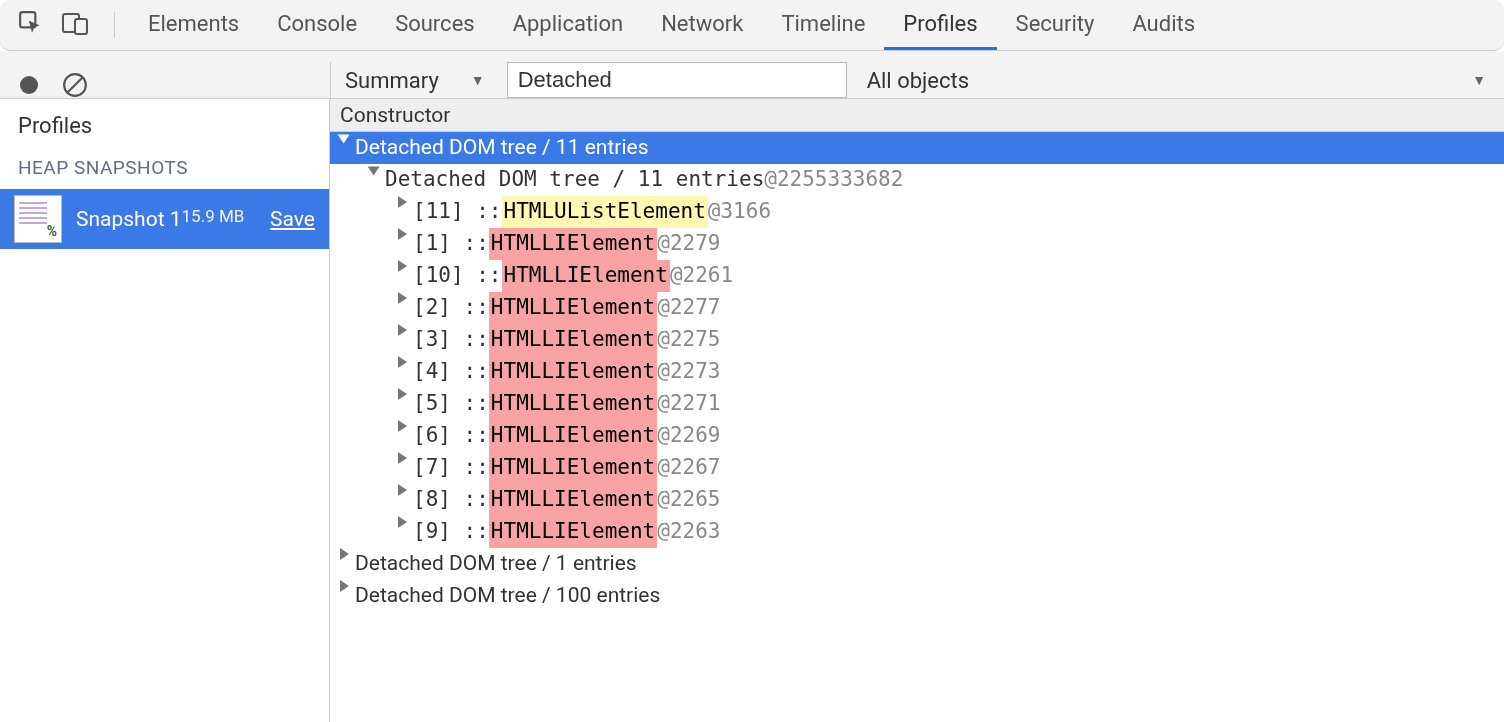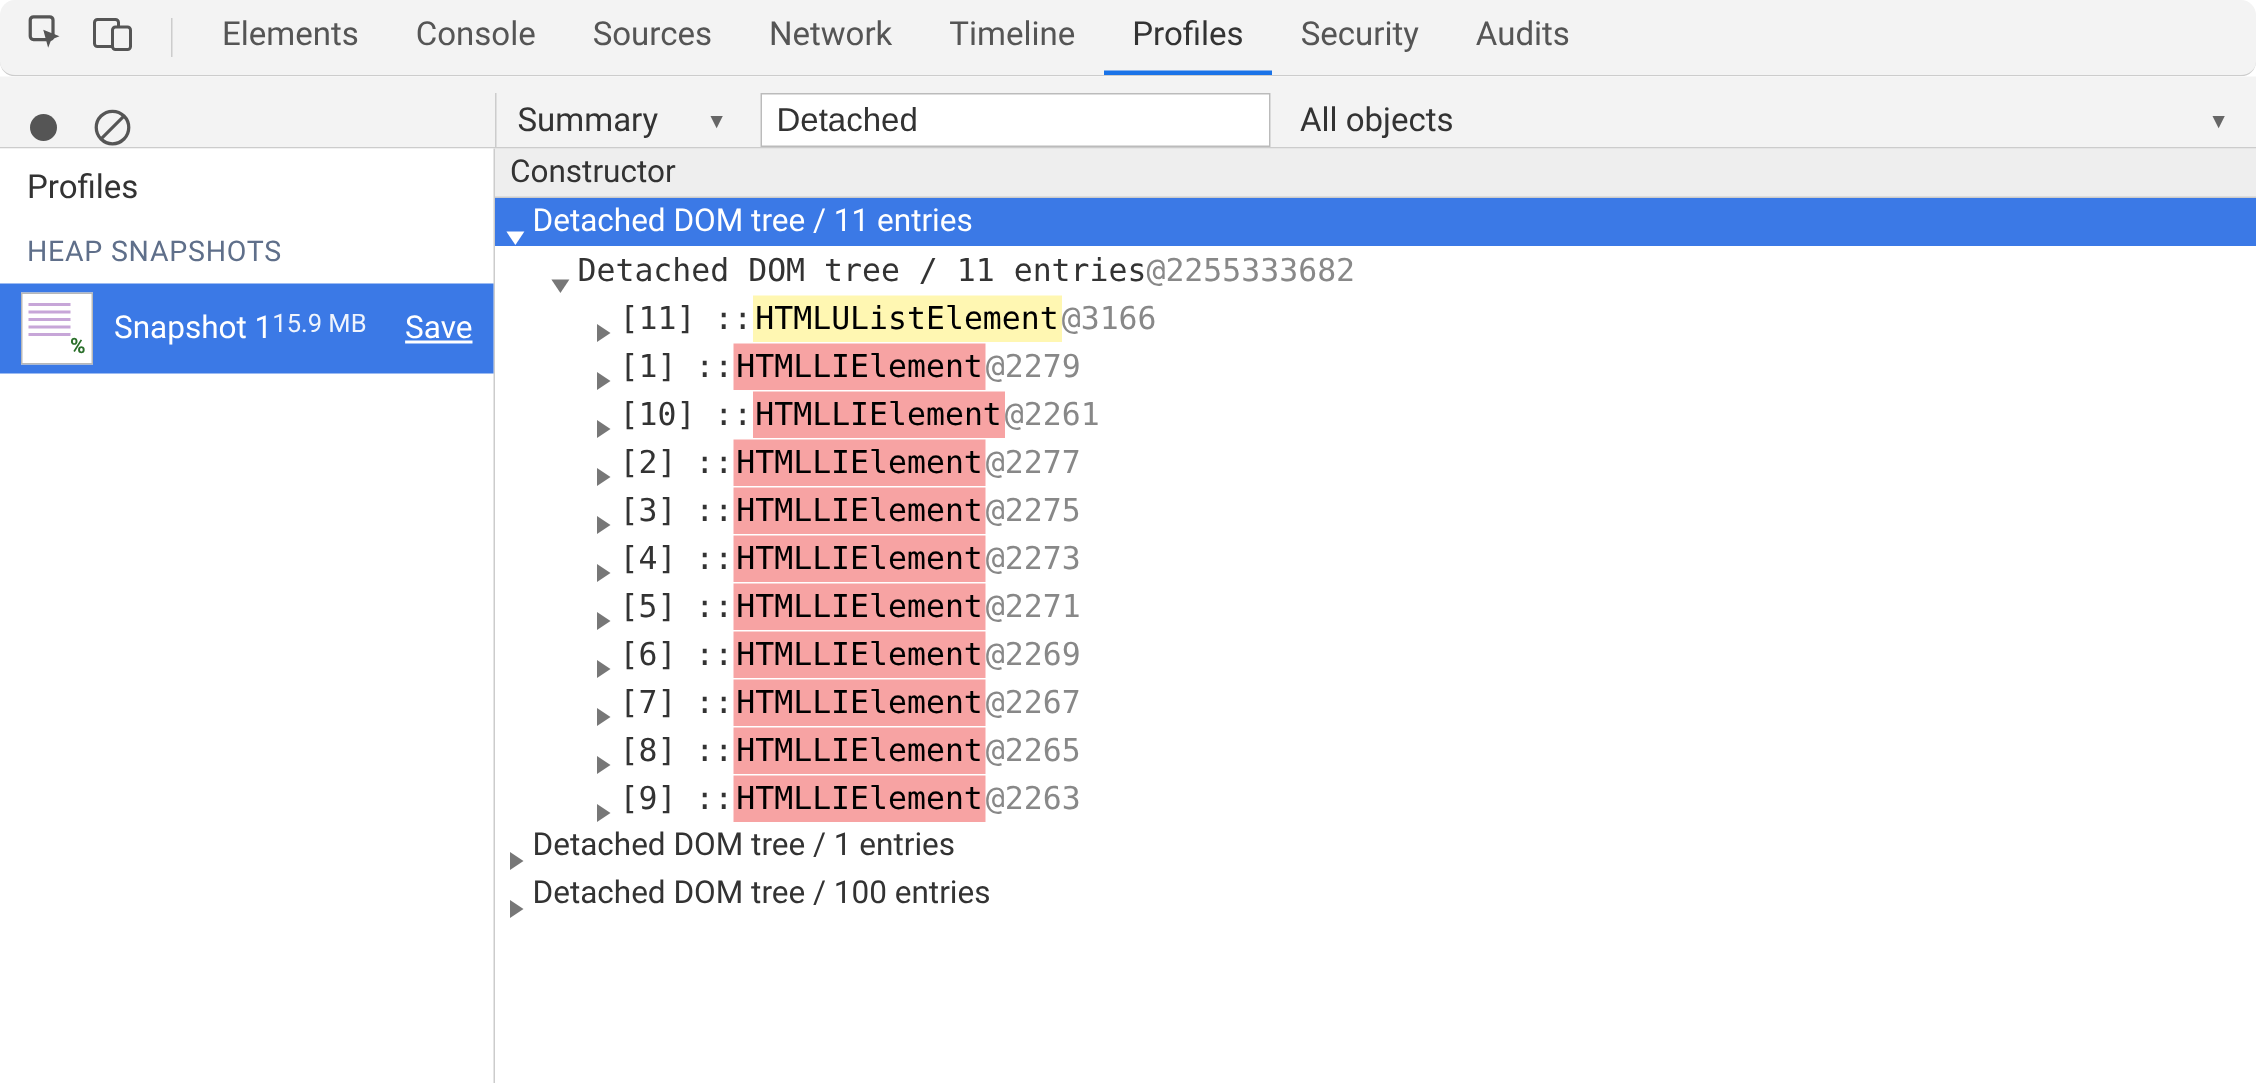--- a/index.html
+++ b/index.html
@@ -168,21 +168,21 @@
   
   .main{flex:1; display:flex; flex-direction:column; overflow:hidden;}
   .grid-header{
     background:#eee;
     border-bottom:1px solid #ccc;
     padding:4px 10px;
     font-size:21px;
     color:#333;
   }
   .row{
-    display:flex; align-items:flex-end;
+    display:flex; align-items:flex-start;
     font-size:21px;
     line-height:1.5;
     min-height:32px;
   }
   .row.selected{
     background:#3b79e6; color:#fff;
   }
   .mono{
     font-family: ui-monospace, Menlo, Consolas, monospace;
     font-size:21px;
@@ -230,20 +230,21 @@
         <rect x="1" y="3" width="16" height="18" rx="2"></rect>
         <rect x="13" y="8" width="12" height="15" rx="2" fill="#f3f3f3"></rect>
       </svg>
     </span>
     <span class="sep"></span>
   </div>
   <div class="tabs" id="tabs">
       <div class="tab">Elements</div>
       <div class="tab">Console</div>
       <div class="tab">Sources</div>
+      <div class="tab">Application</div>
       <div class="tab">Network</div>
       <div class="tab">Timeline</div>
       <div class="tab active">Profiles</div>
       <div class="tab">Security</div>
       <div class="tab">Audits</div>
     </div>
 </div>
 
 <div class="toolbar">
   <div class="toolbar-left">

